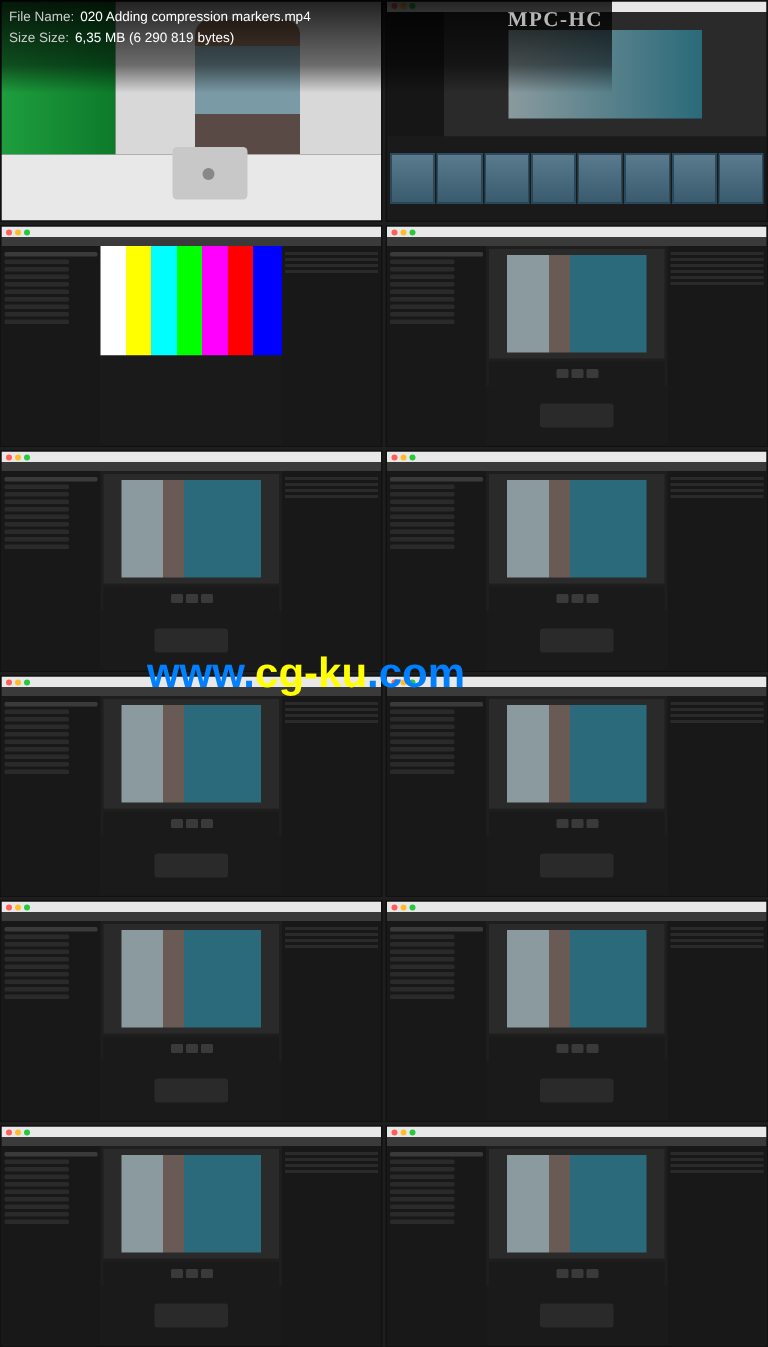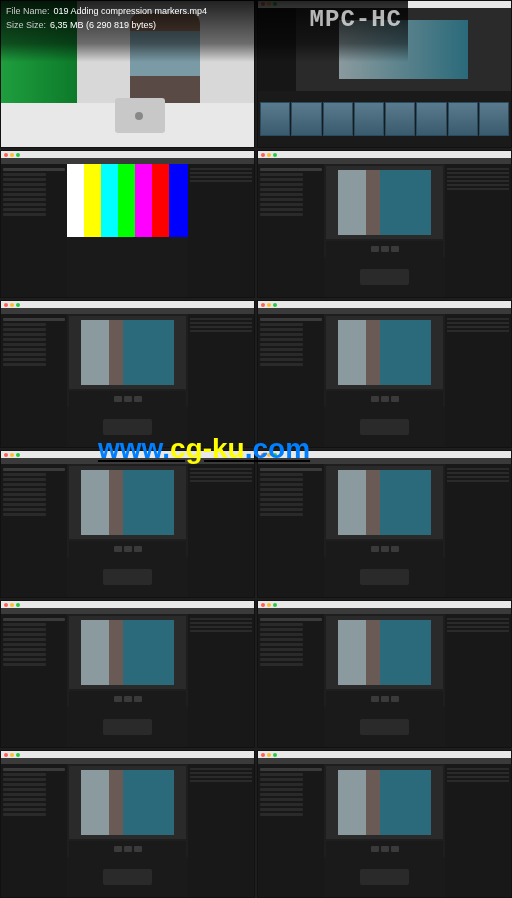--- a/index.html
+++ b/index.html
@@ -3,21 +3,21 @@
 <meta charset="utf-8">
 <style>
   *{box-sizing:border-box;margin:0;padding:0;}
   body{width:512px;height:898px;background:#1a1a1a;position:relative;font-family:Arial,sans-serif;overflow:hidden;}
   .player-container{width:408px;height:898px;background:#000;position:relative;}
   .top-overlay{position:absolute;top:0;left:0;right:0;height:62px;background:linear-gradient(to bottom,rgba(0,0,0,0.85),rgba(0,0,0,0.5) 70%,transparent);z-index:10;padding:4px 6px;display:flex;justify-content:space-between;}
   .file-info{font-size:9px;color:#fff;line-height:14px;}
   .file-info-row{display:flex;gap:4px;}
   .file-info-label{color:#ccc;}
   .file-info-val{color:#fff;}
-  .player-logo{font-size:24px;font-weight:700;color:rgba(255,255,255,0.7);letter-spacing:1px;font-family:Liberation Mono, monospace;margin-top:2px;}
+  .player-logo{font-size:14px;font-weight:700;color:rgba(255,255,255,0.7);letter-spacing:1px;font-family:Liberation Serif, serif;margin-top:2px;}
   .content-grid{position:absolute;top:0;left:0;width:512px;height:898px;display:grid;grid-template-columns:1fr 1fr;grid-template-rows:repeat(6,1fr);gap:2px;background:#1e1e1e;}
   .cell{background:#202020;position:relative;overflow:hidden;border:1px solid #111;}
   .hero-cell{background:#1a1a1a;display:flex;flex-direction:column;}
   .hero-top{flex:1;display:flex;}
   .green-screen{width:30%;background:linear-gradient(to right,#1e9e3e,#0d7a2a);}
   .studio{flex:1;background:#d8d8d8;display:flex;align-items:flex-end;justify-content:center;}
   .presenter{width:70px;height:90px;background:linear-gradient(to bottom,#8a6a55 0 20%,#7a9aa5 20% 70%,#5a4a45 70%);border-radius:10px 10px 0 0;}
   .desk-area{height:30%;background:#e8e8e8;position:relative;}
   .laptop{position:absolute;left:45%;top:-5px;width:50px;height:35px;background:#c8c8c8;border-radius:3px;}
   .laptop:after{content:"";position:absolute;left:40%;top:40%;width:8px;height:8px;background:#888;border-radius:50%;}
@@ -43,21 +43,21 @@
   .add-btn{width:40%;height:40%;background:#2a2a2a;border-radius:2px;}
   .inspector{width:26%;background:#181818;padding:2px;}
   .inspector-line{height:2px;background:#2a2a2a;margin:2px 0;}
   .timeline-cell{background:#1a1a1a;display:flex;flex-direction:column;}
   .timeline-top{height:60%;background:#1a1a1a;display:flex;}
   .tl-sidebar{width:15%;background:#161616;}
   .tl-viewer{flex:1;background:#2a2a2a;display:flex;align-items:center;justify-content:center;}
   .tl-clip{width:60%;height:70%;background:linear-gradient(to right,#8a9a9e,#2a6a7a);}
   .timeline-track{height:40%;background:#1a1a1a;display:flex;align-items:center;padding:0 2px;gap:1px;overflow:hidden;}
   .clip{flex:1;height:60%;background:linear-gradient(to bottom,#5a7a8e,#3a5a6e);border:1px solid #2a4a5e;}
-  .watermark{position:absolute;top:50%;left:50%;transform:translate(-50%,-50%);z-index:20;font-size:28px;font-weight:bold;text-align:left;white-space:nowrap;text-decoration:underline;}
+  .watermark{position:absolute;top:50%;left:50%;transform:translate(-50%,-50%);z-index:20;font-size:28px;font-weight:bold;text-align:left;white-space:nowrap;}
   .watermark span{color:#ffff00;}
   .watermark .w{color:#0080ff;}
 </style>
 </head>
 <body>
 
 <div class="player-container">
 
   <div class="content-grid">
 
@@ -509,21 +509,21 @@
         </div>
       </div>
     </div>
 
   </div>
 
   <div class="top-overlay">
     <div class="file-info">
       <div class="file-info-row">
         <span class="file-info-label">File Name:</span>
-        <span class="file-info-val">019 Adding compression markers.mp4</span>
+        <span class="file-info-val">020 Adding compression markers.mp4</span>
       </div>
       <div class="file-info-row">
         <span class="file-info-label">Size Size:</span>
         <span class="file-info-val">6,35 MB (6 290 819 bytes)</span>
       </div>
     </div>
     <div class="player-logo">MPC-HC</div>
   </div>
 
   <div class="watermark">

